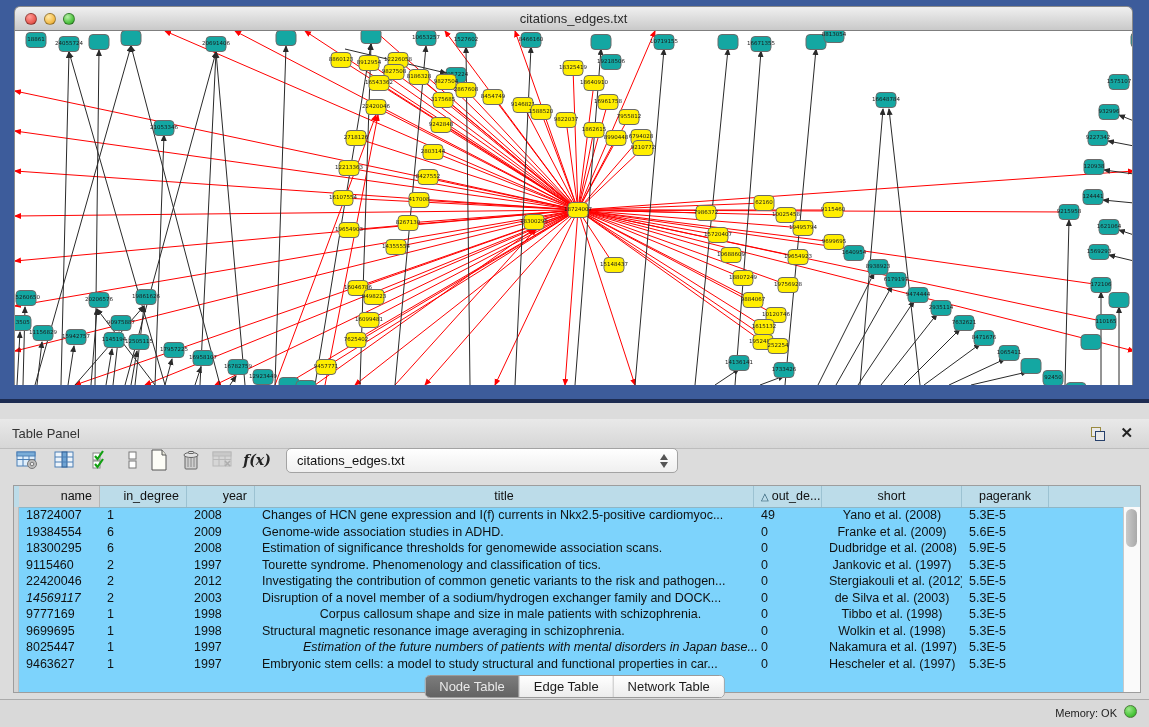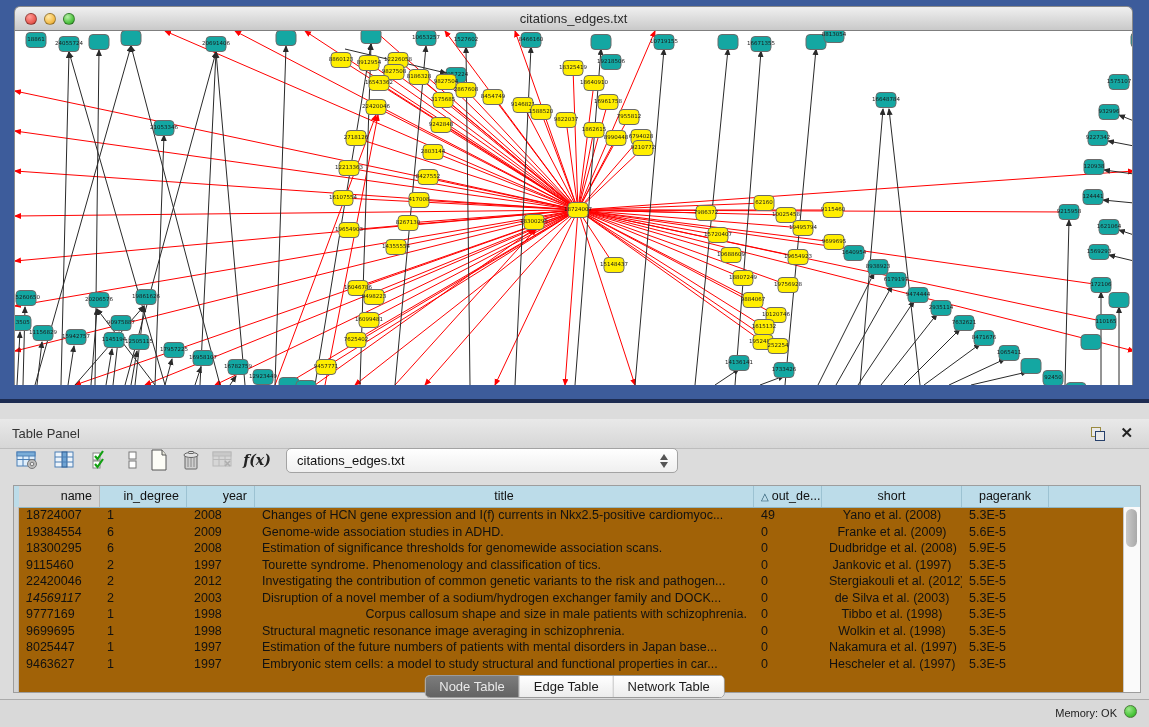--- a/index.html
+++ b/index.html
@@ -33,21 +33,21 @@
   .fx-label{font-family:"DejaVu Serif",serif;font-style:italic;font-weight:bold;font-size:14px;color:#222;}
   .dropdown{position:absolute;left:286px;top:9px;width:392px;height:25px;box-sizing:border-box;
     border:1px solid #a3a3a3;border-radius:5px;background:linear-gradient(#ffffff,#efefef);
     font-size:13px;color:#111;line-height:23px;padding-left:10px;}
   .dd-arrows{position:absolute;right:8px;top:4px;width:9px;height:16px;}
   .dd-arrows .up{position:absolute;top:1px;left:0;width:0;height:0;border-left:4.5px solid transparent;
     border-right:4.5px solid transparent;border-bottom:6px solid #555;}
   .dd-arrows .down{position:absolute;bottom:1px;left:0;width:0;height:0;border-left:4.5px solid transparent;
     border-right:4.5px solid transparent;border-top:6px solid #555;}
   
-  .table-box{position:absolute;left:13px;top:82px;width:1128px;height:208px;background:#a16207;
+  .table-box{position:absolute;left:13px;top:82px;width:1128px;height:208px;background:#7dd3fc;
     border:1px solid #9d9d9d;box-sizing:border-box;overflow:hidden;}
   .thead{position:absolute;left:0;top:0;right:0;height:21px;background:#bcdce9;border-bottom:1px solid #8fb6c6;}
   .th{position:absolute;top:0;height:21px;box-sizing:border-box;border-right:1px solid #9cc2d2;
     font-size:12.5px;color:#111;line-height:20px;padding:0 7px;white-space:nowrap;overflow:hidden;}
   .th.gray{background:#d6d6d6;border-right:1px solid #b5b5b5;}
   .sort-tri{color:#1d4d66;font-size:10px;margin-right:3px;}
   .tbody{position:absolute;left:0;top:21px;right:16px;bottom:0;}
   .tr{position:absolute;left:0;right:0;height:16.5px;}
   .td{position:absolute;top:0;height:16.5px;font-size:12.5px;color:#111;line-height:16.5px;
     padding:0 7px;box-sizing:border-box;white-space:nowrap;overflow:hidden;}
@@ -836,39 +836,39 @@
           <div class="td" style="left: 173px; width: 68px; text-align: left;">2003</div>
           <div class="td" style="left: 241px; width: 499px; text-align: left;">Disruption of a novel member of a sodium/hydrogen exchanger family and DOCK...</div>
           <div class="td" style="left: 740px; width: 68px; text-align: left;">0</div>
           <div class="td" style="left: 808px; width: 140px; text-align: center;">de Silva et al. (2003)</div>
           <div class="td" style="left: 948px; width: 87px; text-align: left;">5.3E-5</div>
         </div>
         <div class="tr" style="top: 99px;">
           <div class="td" style="left: 5px; width: 81px; text-align: left;">9777169</div>
           <div class="td" style="left: 86px; width: 87px; text-align: left;">1</div>
           <div class="td" style="left: 173px; width: 68px; text-align: left;">1998</div>
-          <div class="td" style="left: 241px; width: 499px; text-align: right;">Corpus callosum shape and size in male patients with schizophrenia.</div>
+          <div class="td" style="left: 247px; width: 499px; text-align: center;">Corpus callosum shape and size in male patients with schizophrenia.</div>
           <div class="td" style="left: 740px; width: 68px; text-align: left;">0</div>
           <div class="td" style="left: 808px; width: 140px; text-align: center;">Tibbo et al. (1998)</div>
           <div class="td" style="left: 948px; width: 87px; text-align: left;">5.3E-5</div>
         </div>
         <div class="tr" style="top: 115.5px;">
           <div class="td" style="left: 5px; width: 81px; text-align: left;">9699695</div>
           <div class="td" style="left: 86px; width: 87px; text-align: left;">1</div>
           <div class="td" style="left: 173px; width: 68px; text-align: left;">1998</div>
           <div class="td" style="left: 241px; width: 499px; text-align: left;">Structural magnetic resonance image averaging in schizophrenia.</div>
           <div class="td" style="left: 740px; width: 68px; text-align: left;">0</div>
           <div class="td" style="left: 808px; width: 140px; text-align: center;">Wolkin et al. (1998)</div>
           <div class="td" style="left: 948px; width: 87px; text-align: left;">5.3E-5</div>
         </div>
         <div class="tr" style="top: 132px;">
           <div class="td" style="left: 5px; width: 81px; text-align: left;">8025447</div>
           <div class="td" style="left: 86px; width: 87px; text-align: left;">1</div>
           <div class="td" style="left: 173px; width: 68px; text-align: left;">1997</div>
-          <div class="td" style="left: 241px; width: 499px; text-align: left;">Estimation of the future numbers of patients with mental disorders in Japan base...</div>
+          <div class="td" style="left: 252px; width: 499px; text-align: right; font-style: italic;">Estimation of the future numbers of patients with mental disorders in Japan base...</div>
           <div class="td" style="left: 740px; width: 68px; text-align: left;">0</div>
           <div class="td" style="left: 808px; width: 140px; text-align: center;">Nakamura et al. (1997)</div>
           <div class="td" style="left: 948px; width: 87px; text-align: left;">5.3E-5</div>
         </div>
         <div class="tr" style="top: 148.5px;">
           <div class="td" style="left: 5px; width: 81px; text-align: left;">9463627</div>
           <div class="td" style="left: 86px; width: 87px; text-align: left;">1</div>
           <div class="td" style="left: 173px; width: 68px; text-align: left;">1997</div>
           <div class="td" style="left: 241px; width: 499px; text-align: left;">Embryonic stem cells: a model to study structural and functional properties in car...</div>
           <div class="td" style="left: 740px; width: 68px; text-align: left;">0</div>

